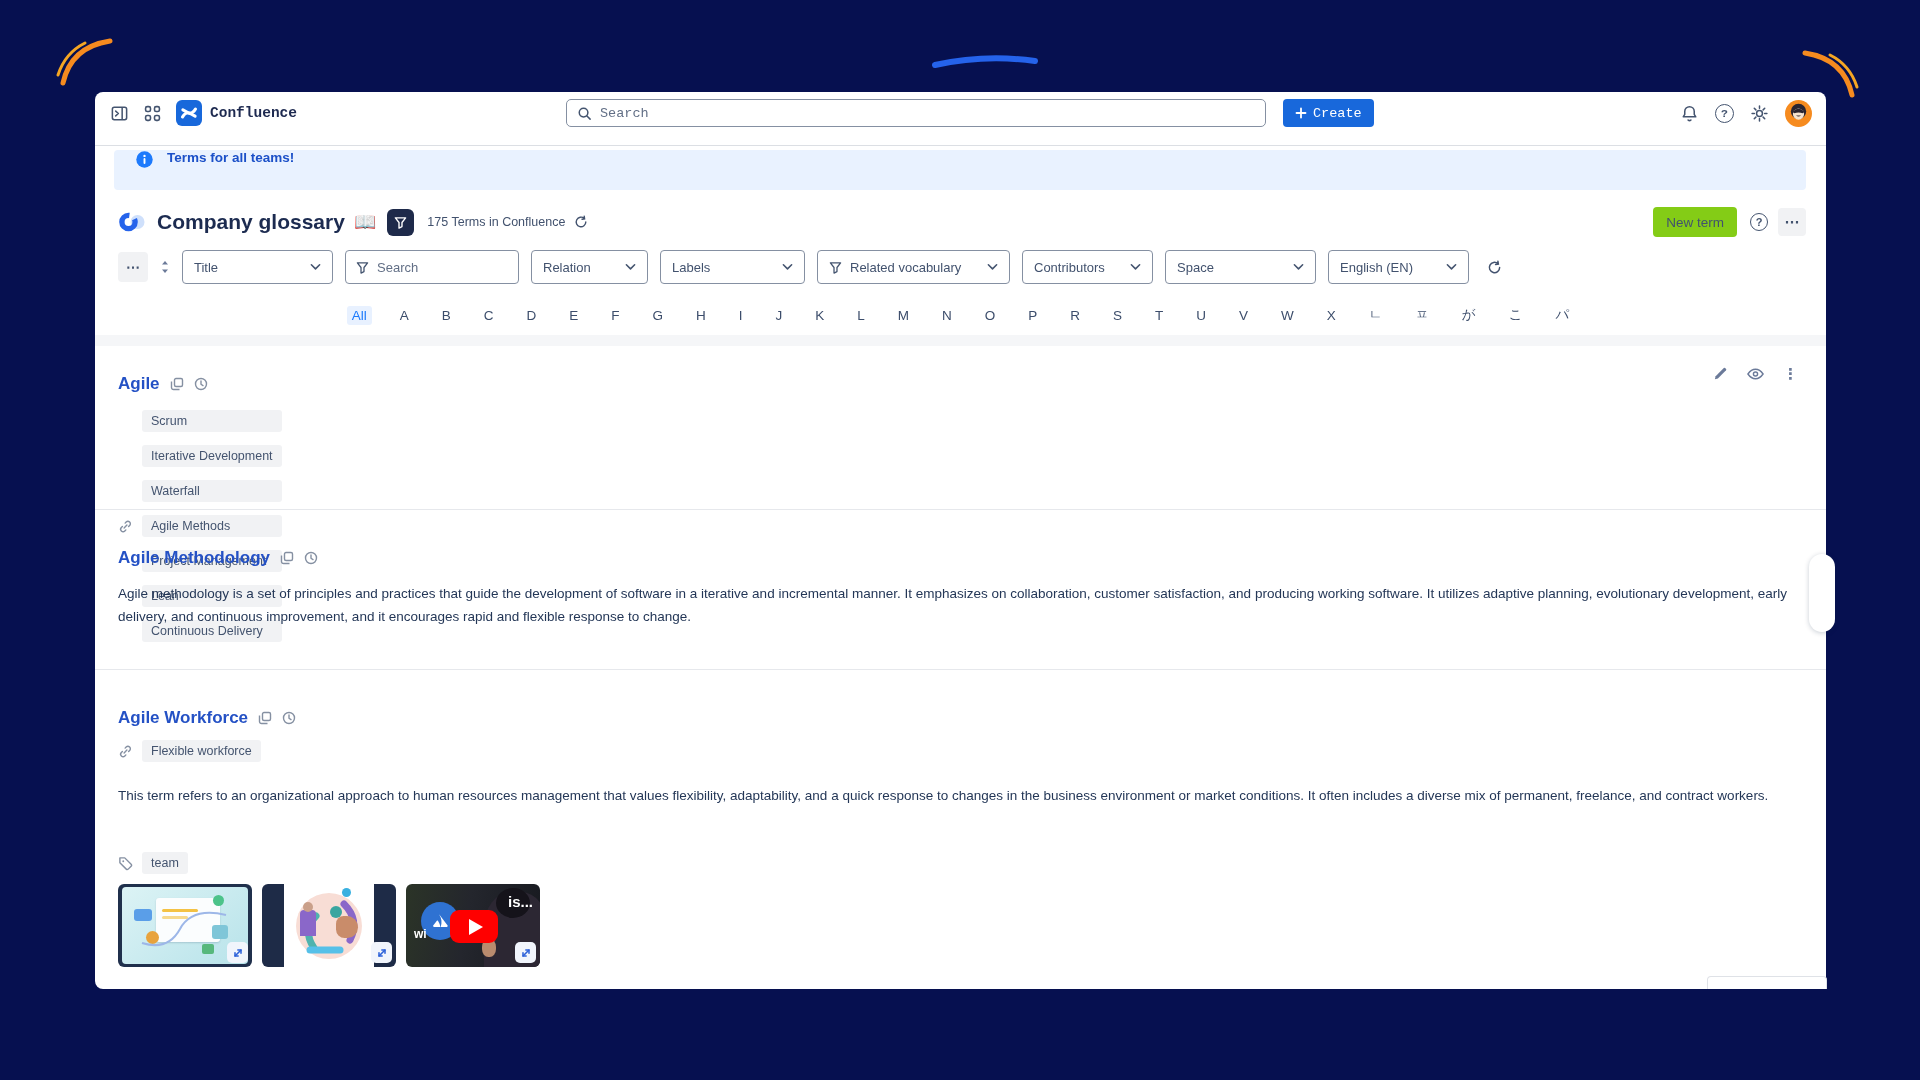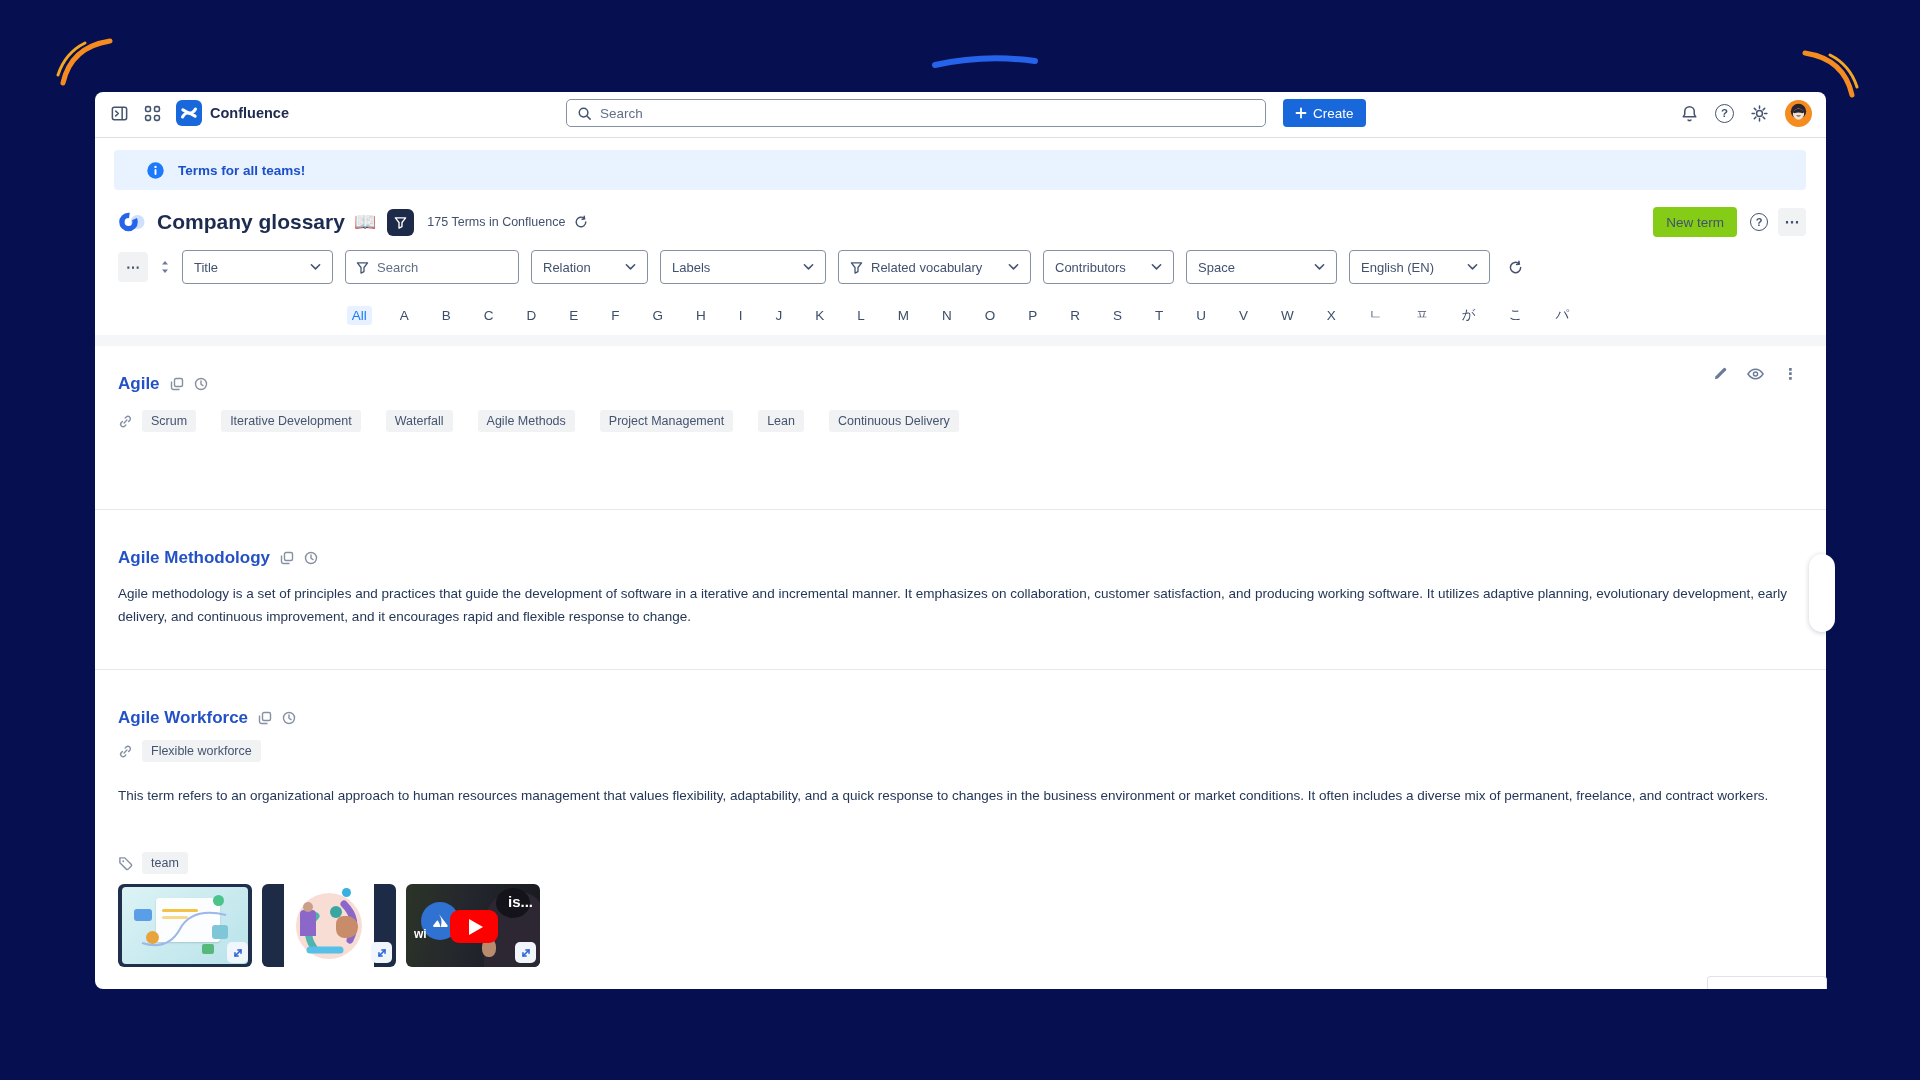--- a/index.html
+++ b/index.html
@@ -4,34 +4,34 @@
 <style>
   * { margin:0; padding:0; box-sizing:border-box; }
   html,body { width:1920px; height:1080px; }
   body { background:#061050; font-family:"Liberation Sans","DejaVu Sans",sans-serif; position:relative; overflow:hidden; }
   svg { display:block; }
   .deco { position:absolute; }
 
   .window { position:absolute; left:95px; top:92px; width:1731px; height:897px; background:#fff; border-radius:8px; }
 
   
-  .topbar { position:absolute; top:0; left:0; right:0; height:46px; border-bottom:1px solid #dcdfe4; }
+  .topbar { position:absolute; top:0; left:0; right:0; height:54px; border-bottom:1px solid #dcdfe4;font-family:Liberation Mono, monospace; }
   .tb-left { position:absolute; left:15px; top:0; height:42px; display:flex; align-items:center; gap:15px; }
   .icon-btn { display:flex; align-items:center; justify-content:center; cursor:pointer; background:none; border:none; }
   .brand { display:flex; align-items:center; gap:8px; }
   .brand-name { font-size:14.5px; font-weight:700; color:#1e2a50; }
   .tb-search { position:absolute; left:471px; top:7px; width:700px; height:28px; border:1px solid #8590a2; border-radius:5px; display:flex; align-items:center; padding:0 10px; gap:8px; background:#fff; }
   .tb-search input { border:none; outline:none; flex:1; font-size:13.5px; color:#44546f; font-family:inherit; background:transparent; }
   .tb-search input::placeholder { color:#626f86; }
   .tb-create { position:absolute; left:1188px; top:7px; height:28px; background:#1868db; color:#fff; border:none; border-radius:4px; display:flex; align-items:center; gap:6px; padding:0 12px; font-size:13.5px; font-weight:500; cursor:pointer; font-family:inherit; }
   .tb-right { position:absolute; right:14px; top:0; height:42px; display:flex; align-items:center; gap:16px; }
   .qcirc { width:19px; height:19px; border:1.6px solid #44546f; border-radius:50%; display:flex; align-items:center; justify-content:center; font-size:11.5px; font-weight:700; color:#44546f; }
 
   
-  .banner { position:absolute; left:19px; top:58px; width:1692px; height:40px; background:#e9f2ff; border-radius:4px; display:flex; align-items:center; padding-left:32px; gap:13px; }
+  .banner { position:absolute; left:19px; top:58px; width:1692px; height:40px; background:#e9f2ff; border-radius:4px; display:flex; align-items:flex-start; padding-left:21px; gap:13px; }
   .banner-text { color:#1b50c8; font-weight:700; font-size:13.5px; }
 
   
   .page-head { position:absolute; left:23px; top:108px; right:20px; height:44px; display:flex; align-items:center; }
   .page-title { font-size:21px; font-weight:700; color:#1c2b50; margin-left:11px; }
   .title-emoji { font-size:18px; margin-left:9px; }
   .filter-chip-btn { width:27px; height:27px; background:#1e2a4a; border:none; border-radius:6px; display:flex; align-items:center; justify-content:center; margin-left:11px; cursor:pointer; }
   .count-text { font-size:12.5px; color:#42526e; margin-left:13px;text-align:center; }
   .head-refresh { margin-left:9px; }
   .head-spacer { flex:1; }
@@ -237,21 +237,21 @@
           <path d="M1.5 2h11L8.6 7v4.4L5.4 13V7z" fill="none" stroke="#44546f" stroke-width="1.4" stroke-linejoin="round"></path>
         </svg>
       <input placeholder="Search" style="">
     </div>
     <div class="fsel" style="width:117px;">
       <span class="lbl">Relation</span>
       <svg width="11" height="8" viewBox="0 0 12 8">
           <path d="M1.5 1.5L6 6l4.5-4.5" fill="none" stroke="#44546f" stroke-width="1.7" stroke-linecap="round" stroke-linejoin="round"></path>
         </svg>
     </div>
-    <div class="fsel" style="width:166px;">
+    <div class="fsel" style="width:145px;">
       <span class="lbl">Labels</span>
       <svg width="11" height="8" viewBox="0 0 12 8">
           <path d="M1.5 1.5L6 6l4.5-4.5" fill="none" stroke="#44546f" stroke-width="1.7" stroke-linecap="round" stroke-linejoin="round"></path>
         </svg>
     </div>
     <div class="fsel" style="width:193px;">
       <span style="display:flex;align-items:center;gap:8px;text-align:right;">
         <svg width="13" height="13" viewBox="0 0 14 14">
             <path d="M1.5 2h11L8.6 7v4.4L5.4 13V7z" fill="none" stroke="#44546f" stroke-width="1.4" stroke-linejoin="round"></path>
           </svg>
@@ -350,21 +350,21 @@
     <span class="kebab">⋮</span>
   </div>
   <div class="chip-row" style="top:318px;">
     <span class="meta-ic">
       <svg width="15" height="15" viewBox="0 0 16 16" fill="none" stroke="#8590a2" stroke-width="1.5" stroke-linecap="round">
           <path d="M6.5 9.5l3-3"></path>
           <path d="M7.6 4.4l1.1-1.1a2.6 2.6 0 0 1 3.7 3.7L11.3 8.1"></path>
           <path d="M8.4 11.6l-1.1 1.1a2.6 2.6 0 0 1-3.7-3.7L4.7 7.9"></path>
         </svg>
     </span>
-    <span style="display:flex;gap:25px;">
+    <span style="display:flex;gap:13px;flex-direction:column;">
 
     <span class="chip">Scrum</span>
         <span class="chip">Iterative Development</span>
         <span class="chip">Waterfall</span>
         <span class="chip">Agile Methods</span>
         <span class="chip">Project Management</span>
         <span class="chip">Lean</span>
         <span class="chip">Continuous Delivery</span>
       </span>
   </div>

